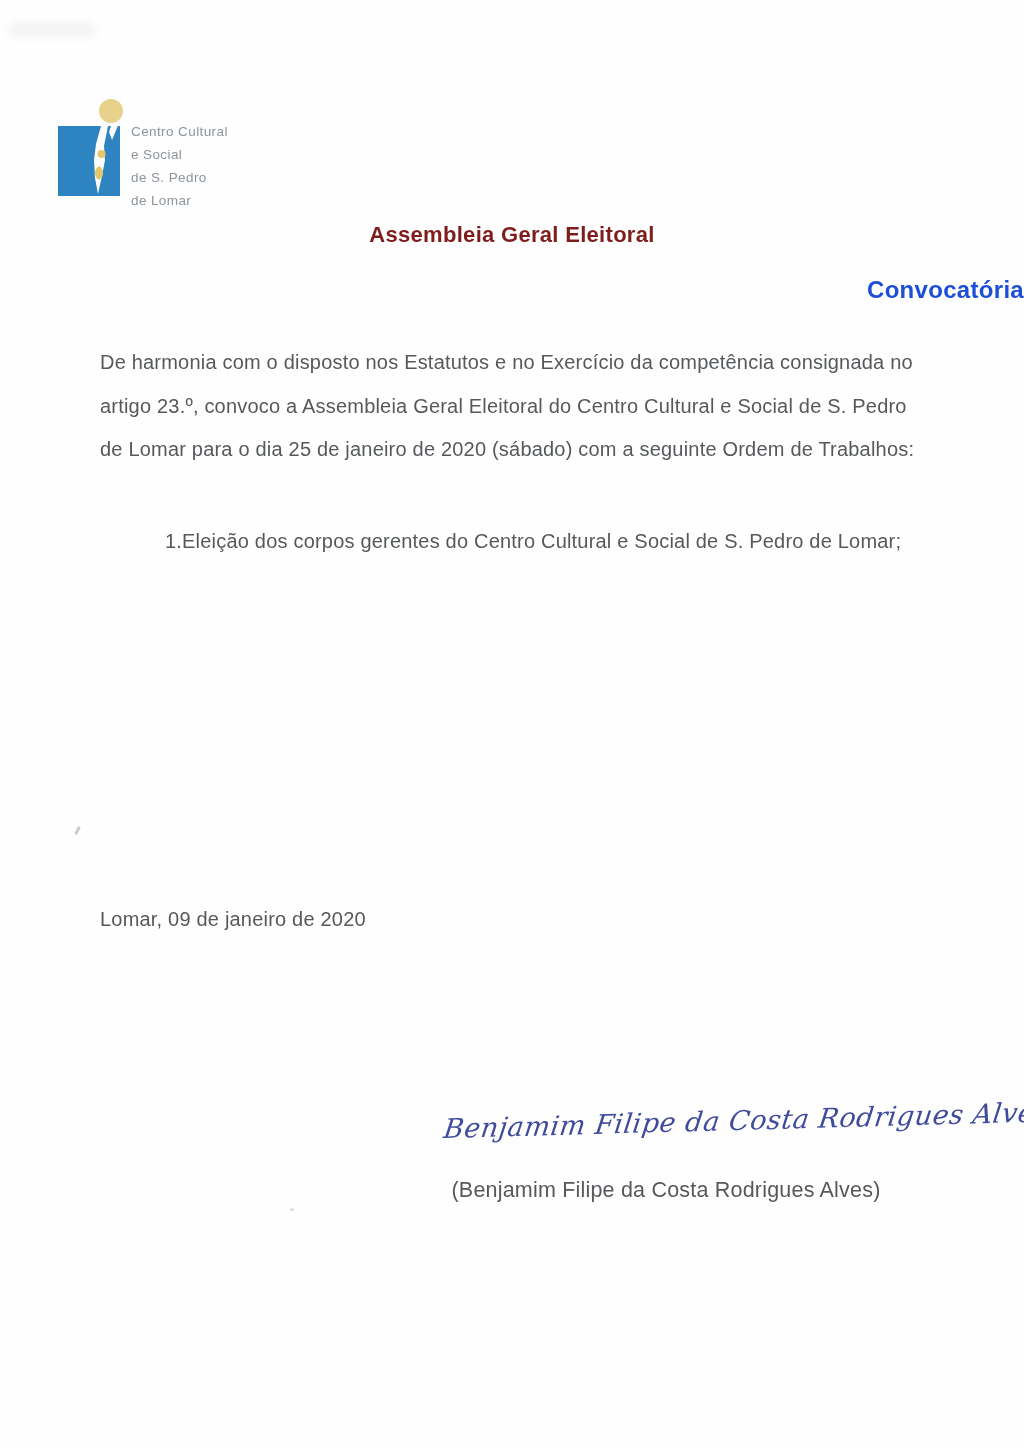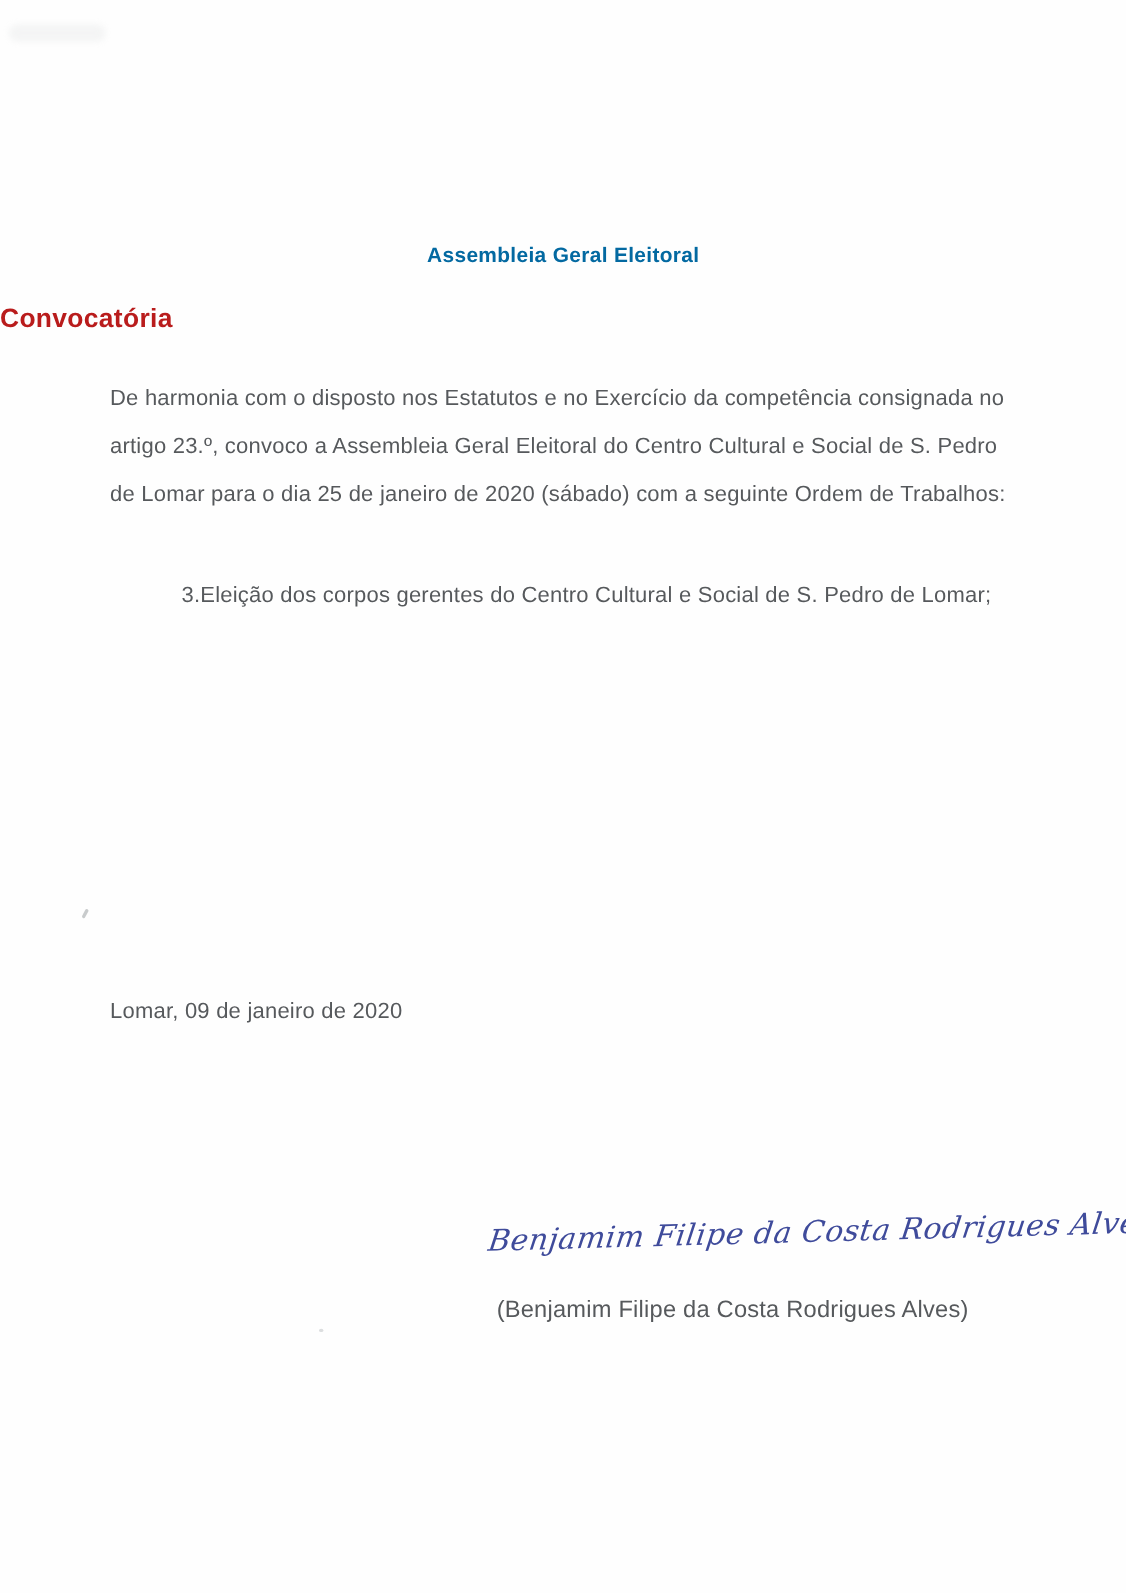--- a/index.html
+++ b/index.html
@@ -76,35 +76,35 @@
   }
 
   
   .doc-title {
     position: absolute;
     left: 0;
     top: 222px;
     width: 100%;
     margin: 0;
     text-align: center;
-    font-size: 19px;
+    font-size: 22px;
     font-weight: bold;
-    color: #0369a1;
+    color: #7f1d1d;
     letter-spacing: 0.3px;
   }
   .doc-subtitle {
     position: absolute;
     left: 0;
     top: 276px;
     width: 100%;
     margin: 0;
-    text-align: left;
+    text-align: right;
     font-size: 24px;
     font-weight: bold;
-    color: #b91c1c;
+    color: #1d4ed8;
     letter-spacing: 0.3px;
   }
 
   
   .para {
     position: absolute;
     left: 100px;
     width: 830px;
     margin: 0;
     font-size: 20px;
@@ -157,27 +157,47 @@
 </style>
 </head>
 <body>
 
 <div class="page">
 
   <div class="artifact-smudge"></div>
   <div class="artifact-tick"></div>
   <div class="artifact-speck"></div>
 
+  <div class="logo">
+    <svg class="logo-mark" viewBox="0 0 70 102" xmlns="http://www.w3.org/2000/svg" aria-hidden="true">
+
+      <rect x="3" y="28" width="62" height="70" fill="#2e84c0"></rect>
+
+      <circle cx="56" cy="13" r="12" fill="#e8d28b"></circle>
+
+      <polygon points="46,28 53,28 49,48 50,62 47,78 43,96 40,80 39,62 41,46" fill="#fdfdfd"></polygon>
+      <polygon points="56,28 64,25 57,42 54,34" fill="#fdfdfd"></polygon>
+
+      <circle cx="46.5" cy="56" r="4" fill="#e4c76d"></circle>
+      <ellipse cx="44" cy="75" rx="4" ry="6.5" fill="#e4c76d"></ellipse>
+    </svg>
+    <div class="logo-text">
+      <div>Centro Cultural</div>
+      <div>e Social</div>
+      <div>de S. Pedro</div>
+      <div>de Lomar</div>
+    </div>
+  </div>
 
   <h1 class="doc-title">Assembleia Geral Eleitoral</h1>
   <h2 class="doc-subtitle">Convocatória</h2>
 
   <p class="para para-intro">De harmonia com o disposto nos Estatutos e no Exercício da competência consignada no artigo 23.º, convoco a Assembleia Geral Eleitoral do Centro Cultural e Social de S. Pedro de Lomar para o dia 25 de janeiro de 2020 (sábado) com a seguinte Ordem de Trabalhos:</p>
 
-  <p class="para agenda-item">3.Eleição dos corpos gerentes do Centro Cultural e Social de S. Pedro de Lomar;</p>
+  <p class="para agenda-item">1.Eleição dos corpos gerentes do Centro Cultural e Social de S. Pedro de Lomar;</p>
 
 
 
   <p class="para dateline">Lomar, 09 de janeiro de 2020</p>
 
 
   <p class="sig-handwriting">Benjamim Filipe da Costa Rodrigues Alves</p>
 
   <p class="sig-printed">(Benjamim Filipe da Costa Rodrigues Alves)</p>
 

